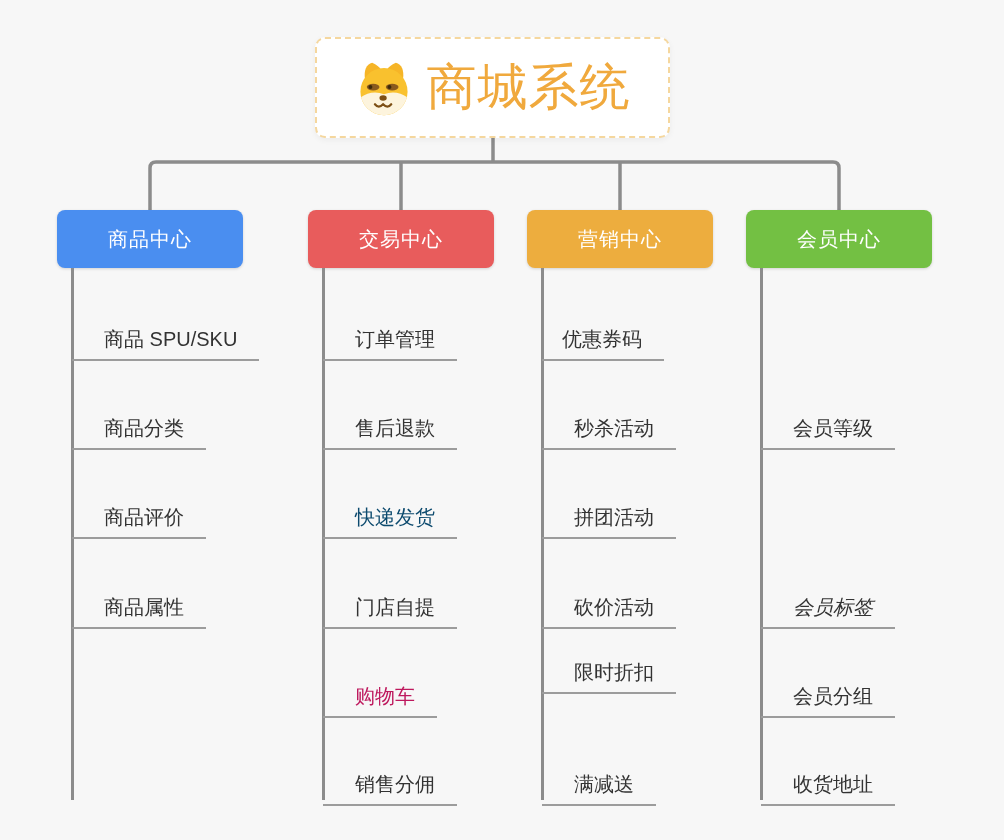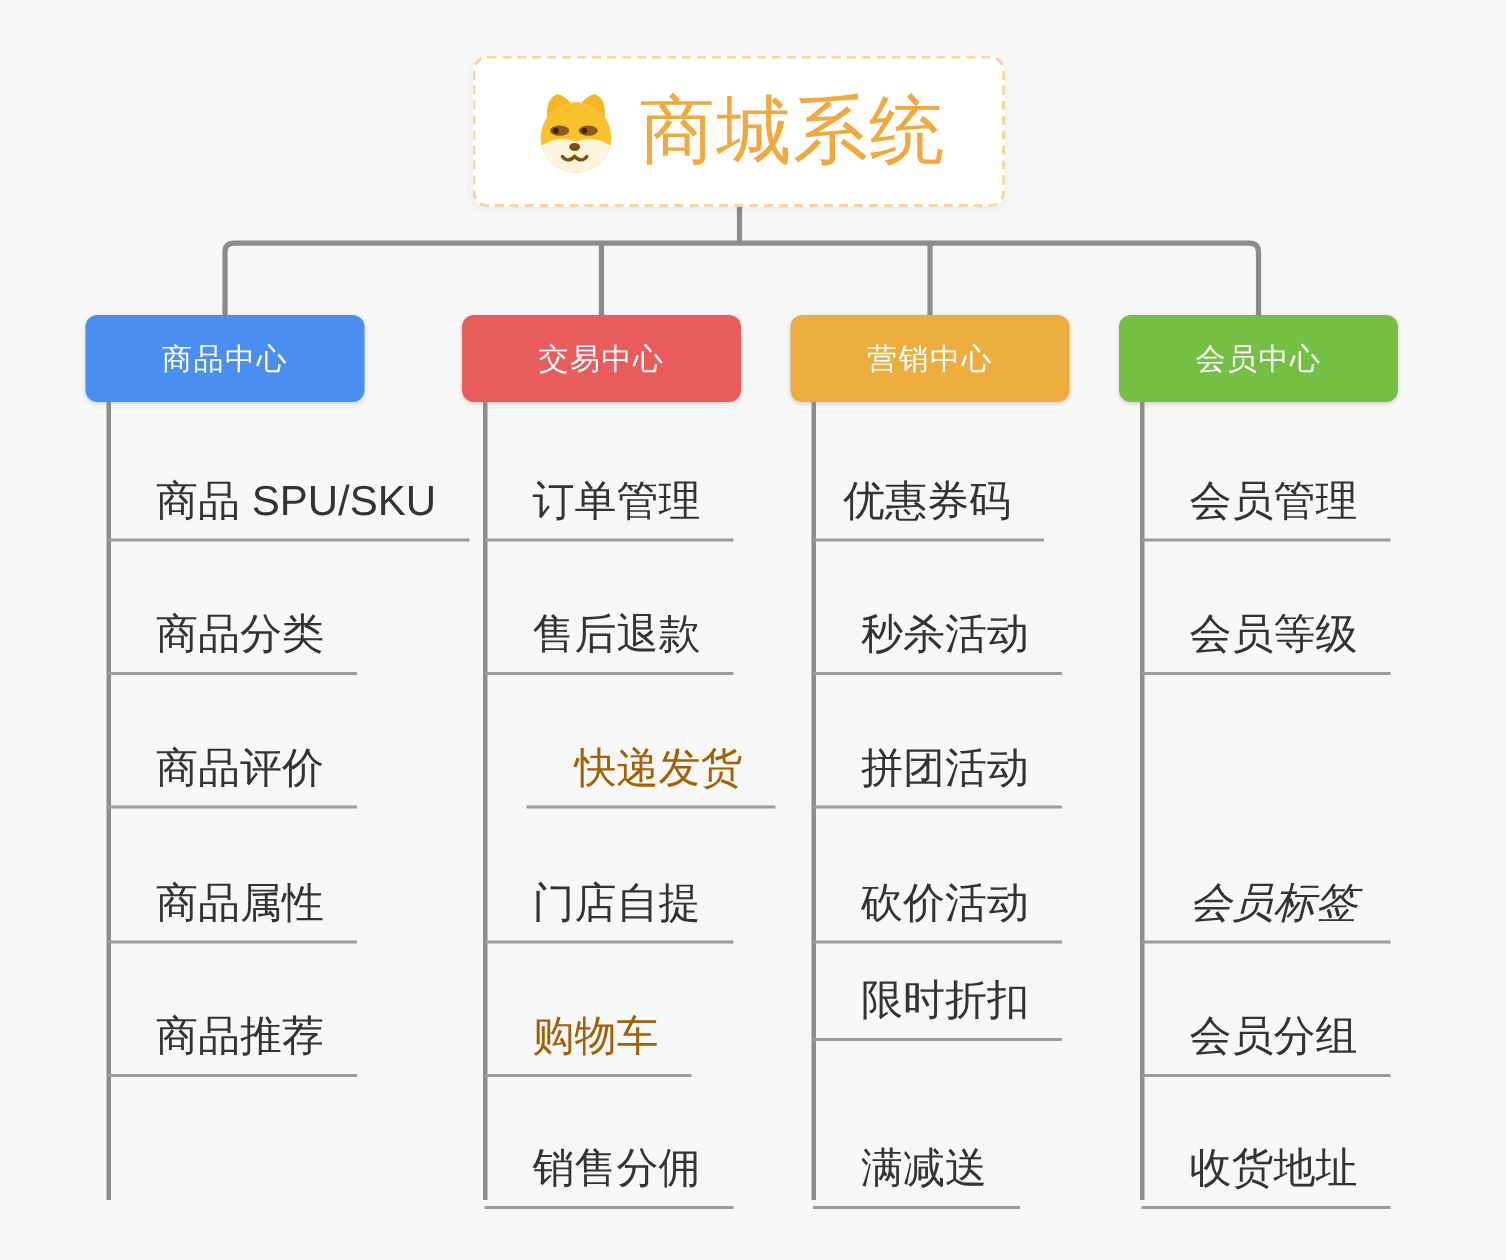--- a/index.html
+++ b/index.html
@@ -80,21 +80,21 @@
     height: 532px;
   }
   .child-node {
     position: absolute;
     left: 15px;
     height: 44px;
     box-sizing: content-box;
     display: flex;
     align-items: flex-end;
     padding: 0 22px 6px 32px;
-    font-size: 28px;
+    font-size: 20px;
     white-space: nowrap;
     border-bottom-style: solid;
     border-bottom-width: 2px;
   }
 </style>
 </head>
 <body>
 
 <div class="canvas">
 
@@ -125,46 +125,44 @@
   </div>
 
   <div id="branches">
       <div class="branch" style="left: 57px;">
         <div class="branch-header" style="background: rgb(74, 142, 240);">商品中心</div>
         <div class="branch-trunk" style="background: rgb(140, 140, 140);"></div>
         <div class="child-node" style="top: 99px; height: 44px; border-bottom-color: rgb(156, 156, 156); color: rgb(51, 51, 51);">商品 SPU/SKU</div>
         <div class="child-node" style="top: 188px; height: 44px; border-bottom-color: rgb(156, 156, 156); color: rgb(51, 51, 51);">商品分类</div>
         <div class="child-node" style="top: 277px; height: 44px; border-bottom-color: rgb(156, 156, 156); color: rgb(51, 51, 51);">商品评价</div>
         <div class="child-node" style="top: 367px; height: 44px; border-bottom-color: rgb(156, 156, 156); color: rgb(51, 51, 51);">商品属性</div>
-        <div class="child-node" style="top: 456px; height: 44px; border-bottom-color: rgb(156, 156, 156); color: rgb(51, 51, 51);">商品推荐</div>
       </div>
       <div class="branch" style="left: 308px;">
         <div class="branch-header" style="background: rgb(232, 92, 92);">交易中心</div>
         <div class="branch-trunk" style="background: rgb(140, 140, 140);"></div>
         <div class="child-node" style="top: 99px; height: 44px; border-bottom-color: rgb(156, 156, 156); color: rgb(51, 51, 51);">订单管理</div>
         <div class="child-node" style="top: 188px; height: 44px; border-bottom-color: rgb(156, 156, 156); color: rgb(51, 51, 51);">售后退款</div>
-        <div class="child-node" style="top: 277px; height: 44px; border-bottom-color: rgb(156, 156, 156); color: #a16207; margin-left: 28px;">快递发货</div>
+        <div class="child-node" style="top: 277px; height: 44px; border-bottom-color: rgb(156, 156, 156); color: #0c4a6e;">快递发货</div>
         <div class="child-node" style="top: 367px; height: 44px; border-bottom-color: rgb(156, 156, 156); color: rgb(51, 51, 51);">门店自提</div>
-        <div class="child-node" style="top: 456px; height: 44px; border-bottom-color: rgb(156, 156, 156); color: #a16207;">购物车</div>
+        <div class="child-node" style="top: 456px; height: 44px; border-bottom-color: rgb(156, 156, 156); color: #be185d;">购物车</div>
         <div class="child-node" style="top: 544px; height: 44px; border-bottom-color: rgb(156, 156, 156); color: rgb(51, 51, 51);">销售分佣</div>
       </div>
       <div class="branch" style="left: 527px;">
         <div class="branch-header" style="background: rgb(237, 173, 62);">营销中心</div>
         <div class="branch-trunk" style="background: rgb(140, 140, 140);"></div>
         <div class="child-node" style="top: 99px; height: 44px; border-bottom-color: rgb(156, 156, 156); color: rgb(51, 51, 51); padding-left: 20px;">优惠券码</div>
         <div class="child-node" style="top: 188px; height: 44px; border-bottom-color: rgb(156, 156, 156); color: rgb(51, 51, 51);">秒杀活动</div>
         <div class="child-node" style="top: 277px; height: 44px; border-bottom-color: rgb(156, 156, 156); color: rgb(51, 51, 51);">拼团活动</div>
         <div class="child-node" style="top: 367px; height: 44px; border-bottom-color: rgb(156, 156, 156); color: rgb(51, 51, 51);">砍价活动</div>
         <div class="child-node" style="top: 432px; height: 44px; border-bottom-color: rgb(156, 156, 156); color: rgb(51, 51, 51);">限时折扣</div>
         <div class="child-node" style="top: 544px; height: 44px; border-bottom-color: rgb(156, 156, 156); color: rgb(51, 51, 51);">满减送</div>
       </div>
       <div class="branch" style="left: 746px;">
         <div class="branch-header" style="background: rgb(115, 192, 67);">会员中心</div>
         <div class="branch-trunk" style="background: rgb(140, 140, 140);"></div>
-        <div class="child-node" style="top: 99px; height: 44px; border-bottom-color: rgb(156, 156, 156); color: rgb(51, 51, 51);">会员管理</div>
         <div class="child-node" style="top: 188px; height: 44px; border-bottom-color: rgb(156, 156, 156); color: rgb(51, 51, 51);">会员等级</div>
         <div class="child-node" style="top: 367px; height: 44px; border-bottom-color: rgb(156, 156, 156); color: rgb(51, 51, 51); font-style: italic;">会员标签</div>
         <div class="child-node" style="top: 456px; height: 44px; border-bottom-color: rgb(156, 156, 156); color: rgb(51, 51, 51);">会员分组</div>
         <div class="child-node" style="top: 544px; height: 44px; border-bottom-color: rgb(156, 156, 156); color: rgb(51, 51, 51);">收货地址</div>
       </div>
     </div>
 
 </div>
 
 </body></html>

